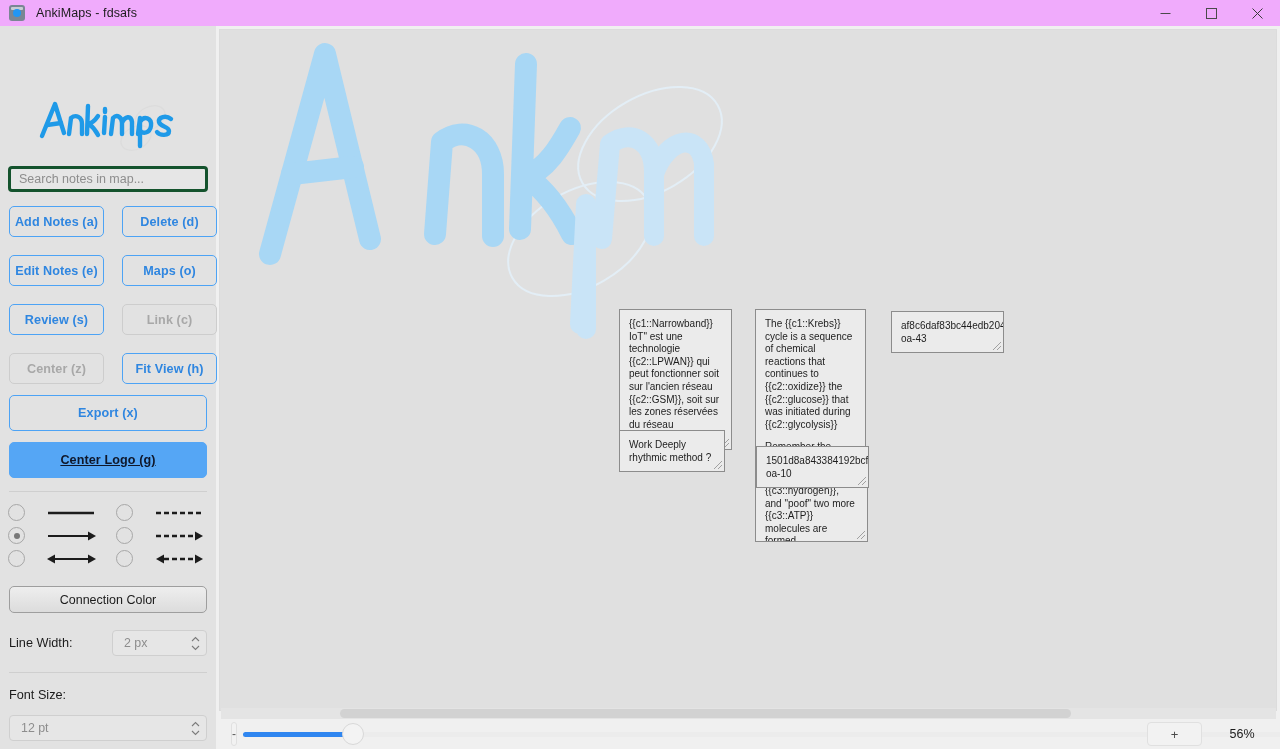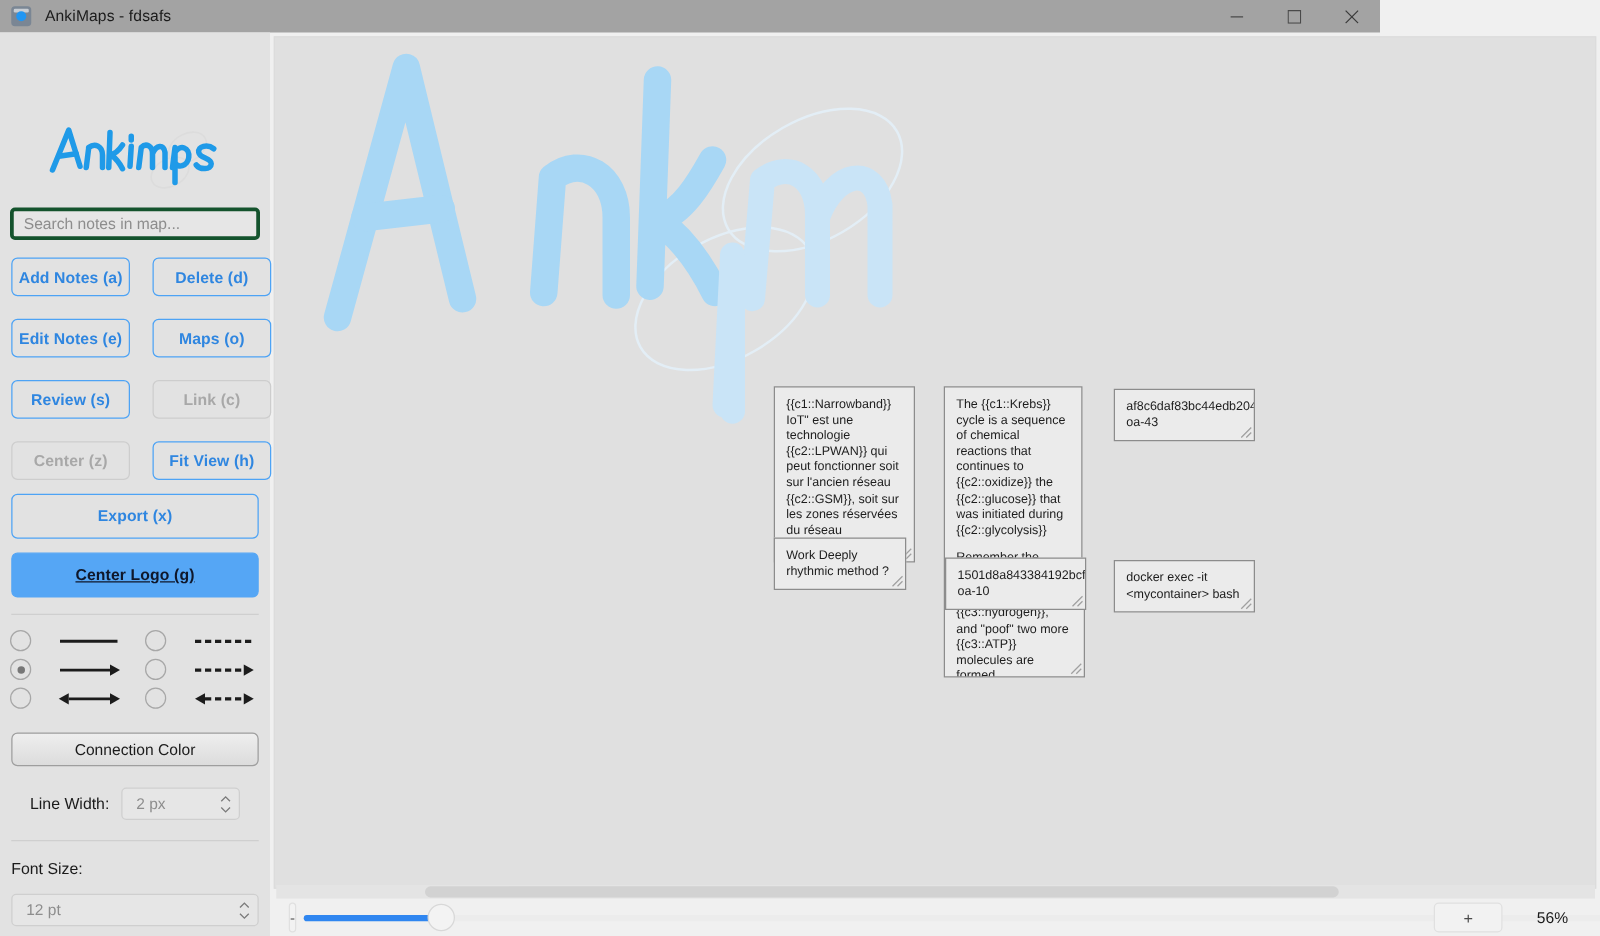--- a/index.html
+++ b/index.html
@@ -6,22 +6,22 @@
   html, body {
     width: 1280px; height: 749px;
     font-family: "Liberation Sans", sans-serif;
     background: #f0f0f0;
     overflow: hidden;
   }
   #app { position: relative; width: 1280px; height: 749px; }
 
   
   .titlebar {
-    position: absolute; top: 0; left: 0; width: 1104px; height: 26px;
-    background: #a3a3a3;
+    position: absolute; top: 0; left: 0; width: 1280px; height: 26px;
+    background: #f0abfc;
     display: flex; align-items: center;
   }
   .tb-icon {
     width: 16px; height: 16px; margin-left: 9px; border-radius: 3px;
     background: #7a8694; position: relative; flex: none;
   }
   .tb-icon::after {
     content: ""; position: absolute; left: 4px; top: 4px;
     width: 8px; height: 8px; border-radius: 50%;
     background: #2196f3;
@@ -90,21 +90,21 @@
   .ccolor-btn {
     width: 198px; height: 27px; margin: 19px auto 0 auto;
     border: 1px solid #9e9e9e; border-radius: 5px;
     background: linear-gradient(#eeeeee, #dcdcdc);
     display: flex; align-items: center; justify-content: center;
     font-size: 12.5px; color: #1b1b1b;
   }
 
   .field-row {
     display: flex; align-items: center; justify-content: space-between;
-    padding: 0 24px; margin-top: 17px;
+    padding: 0 9px; margin-top: 17px;
   }
   .field-label { font-size: 12.7px; color: #1b1b1b; }
   .spinner {
     width: 95px; height: 26px; background: #e6e6e6;
     border: 1px solid #cfcfcf; border-radius: 4px;
     display: flex; align-items: center; position: relative;
     padding-left: 11px; font-size: 12.4px; color: #8d8d8d;
   }
   .spinner.full { width: 198px; margin: 13px auto 0 auto; }
   .spin-arrows {
@@ -391,26 +391,20 @@
       </svg>
     </div>
 
     <div class="note" style="left:671px; top:281px; width:113px; height:42px;">
       <p>af8c6daf83bc44edb20499efd757ee8f-oa-43</p>
       <svg class="grip" viewBox="0 0 11 11">
         <path d="M10 2 L2 10 M10 6 L6 10" stroke="#a0a0a0" stroke-width="1" fill="none"></path>
       </svg>
     </div>
 
-    <div class="note" style="left:671px; top:418px; width:113px; height:42px;">
-      <p>docker exec -it &lt;mycontainer&gt; bash</p>
-      <svg class="grip" viewBox="0 0 11 11">
-        <path d="M10 2 L2 10 M10 6 L6 10" stroke="#a0a0a0" stroke-width="1" fill="none"></path>
-      </svg>
-    </div>
   </div>
 
   <div class="hscroll-track">
     <div class="hscroll-thumb"></div>
   </div>
 
   <div class="bottombar">
     <div class="zbtn">-</div>
     <div class="zslider">
       <div class="ztrack"></div>

